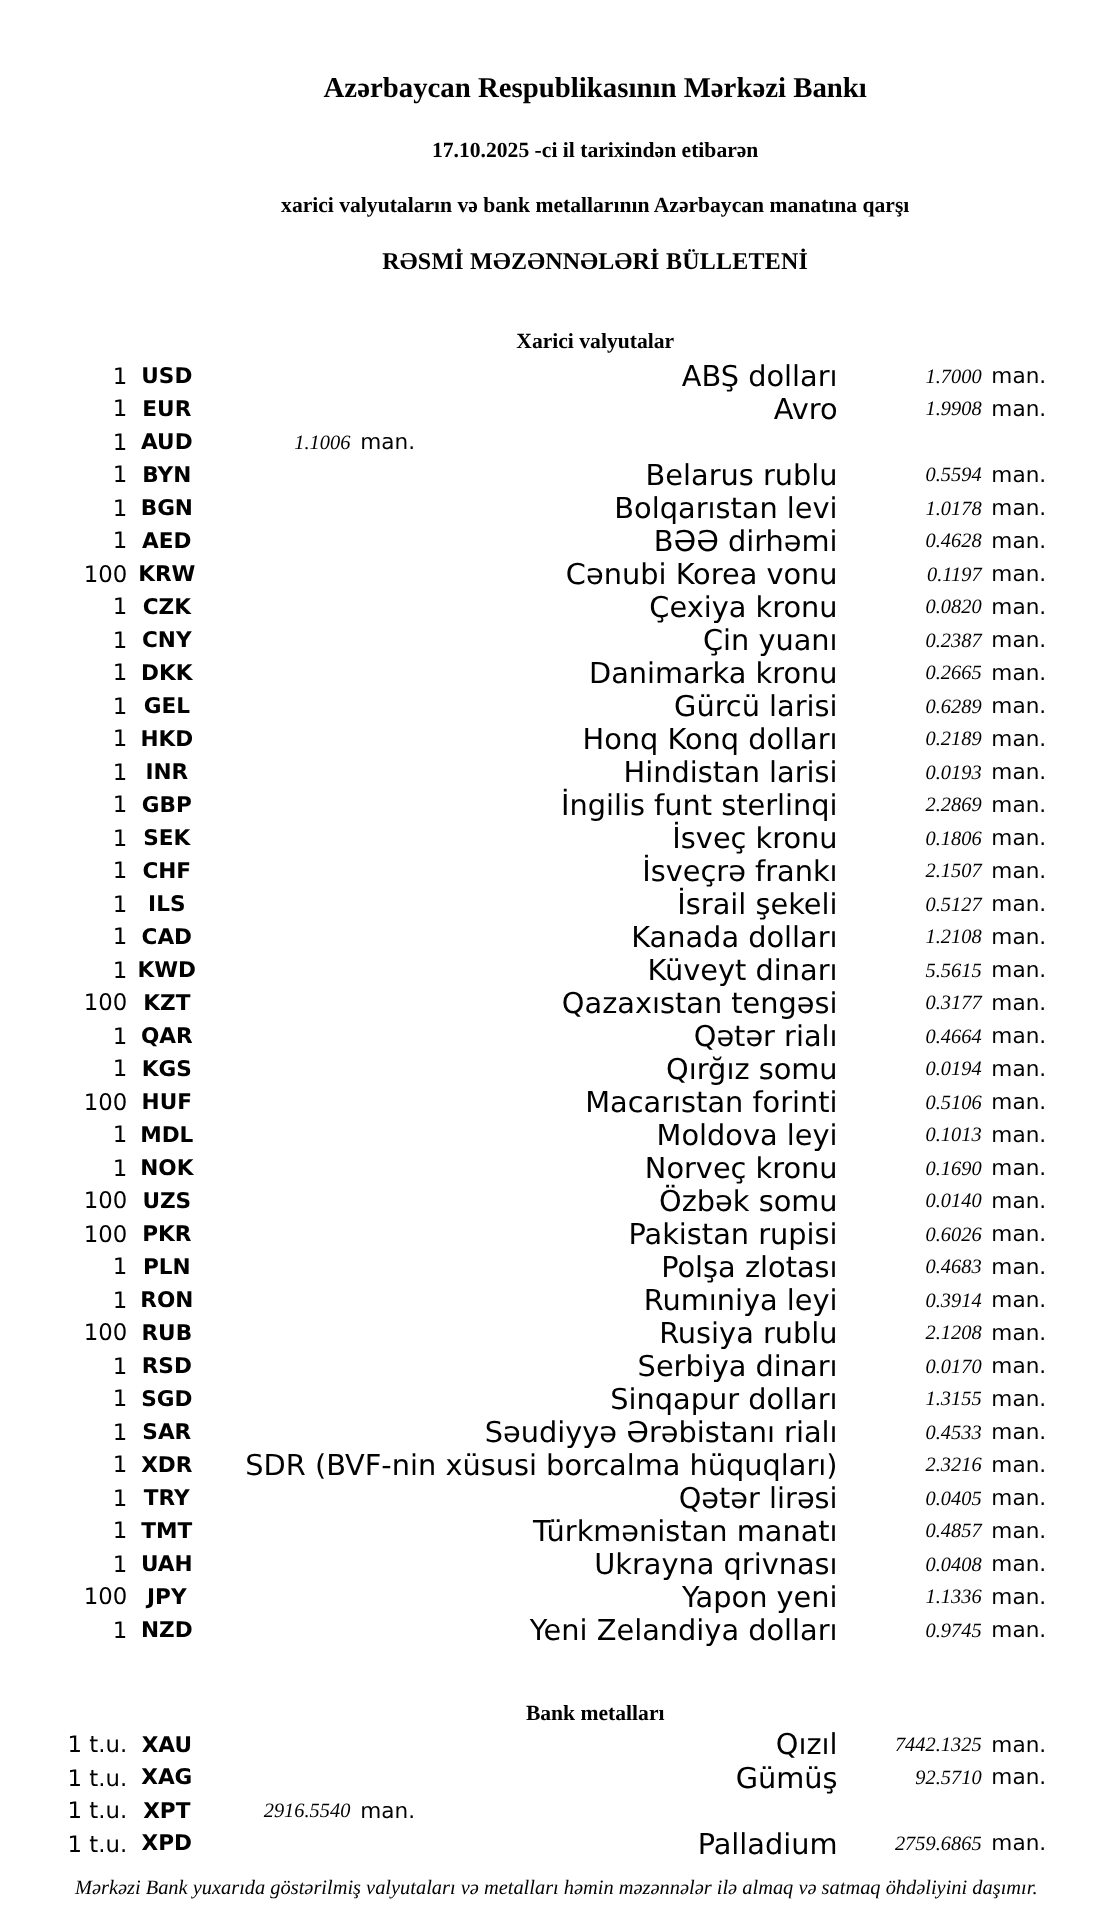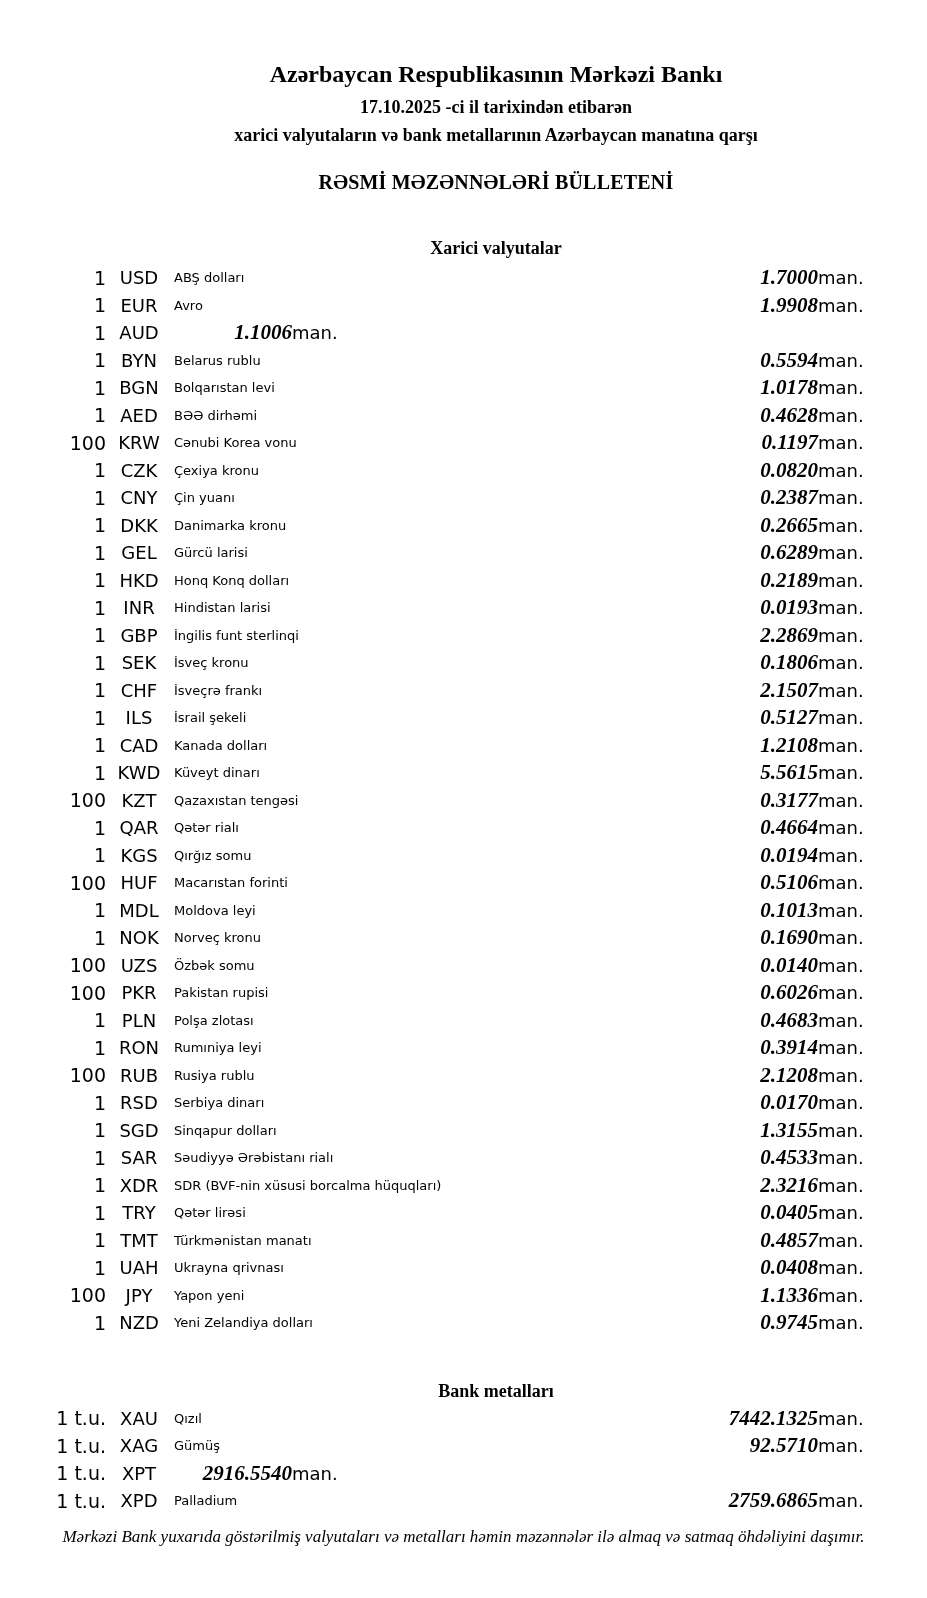--- a/index.html
+++ b/index.html
@@ -13,21 +13,21 @@
     overflow:hidden;
     font-family:"DejaVu Sans", sans-serif;
   }
   
   .headings { text-align:center; padding-left:65px; }
   .title {
     margin-top:58px;
     font:bold 24px/32px "Liberation Serif", serif;
   }
   .sub {
-    margin-top:6px;
+    margin-top:24px;
     font:bold 18px/22px "Liberation Serif", serif;
   }
   .bulletin {
     margin-top:24px;
     font:bold 20px/25px "Liberation Serif", serif;
     letter-spacing:0.2px;
   }
   .section-title {
     font:bold 18px/22px "Liberation Serif", serif;
   }
@@ -46,40 +46,41 @@
   .qty {
     width:106px;
     text-align:right;
     font-size:19px;
     white-space:nowrap;
   }
   .code {
     width:66px;
     text-align:center;
     font-size:18px;
+    font-weight:bold;
   }
   .name {
     flex:1;
-    text-align:left;
+    text-align:right;
     padding-left:2px;
-    font-size:13px;
+    font-size:24px;
     white-space:nowrap;
   }
   .rate {
     width:120px;
     text-align:right;
     font-family:"Liberation Serif", serif;
     font-style:italic;
-    font-weight:bold;
-    font-size:21px;
+    font-weight:normal;
+    font-size:17px;
     white-space:nowrap;
   }
   .man {
     width:62px;
-    text-align:left;
+    text-align:center;
     font-size:18px;
   }
   .footer {
     margin-top:11px;
     text-align:center;
     font:italic 17px/22px "Liberation Serif", serif;
   }
 </style>
 </head>
 <body>

